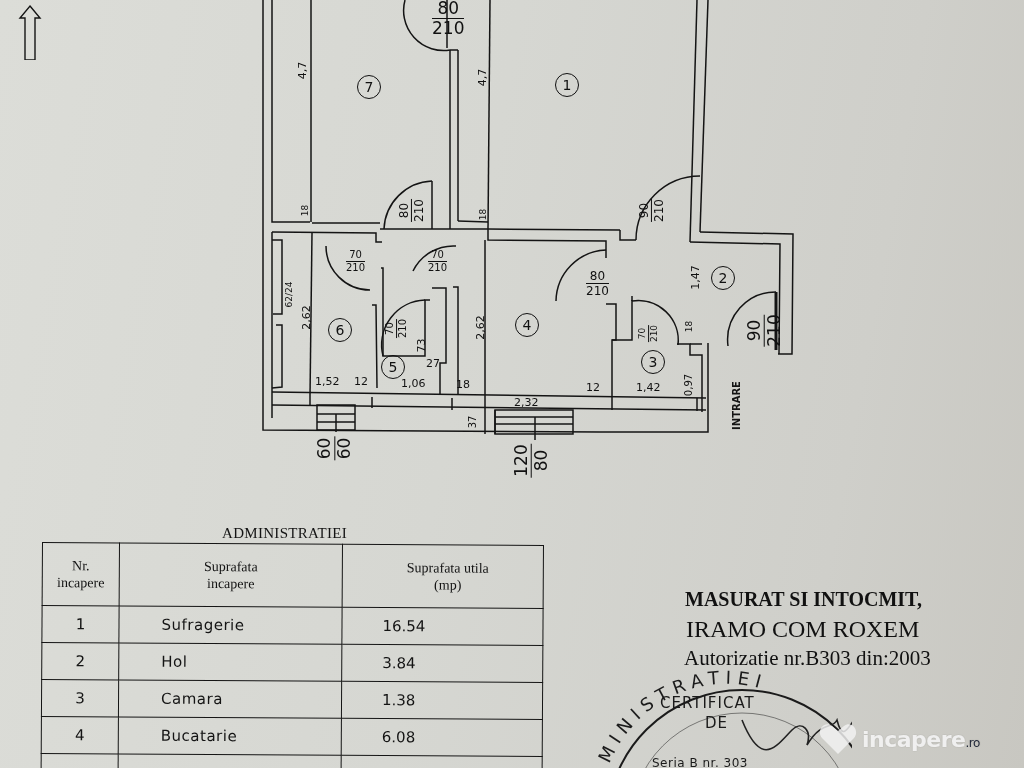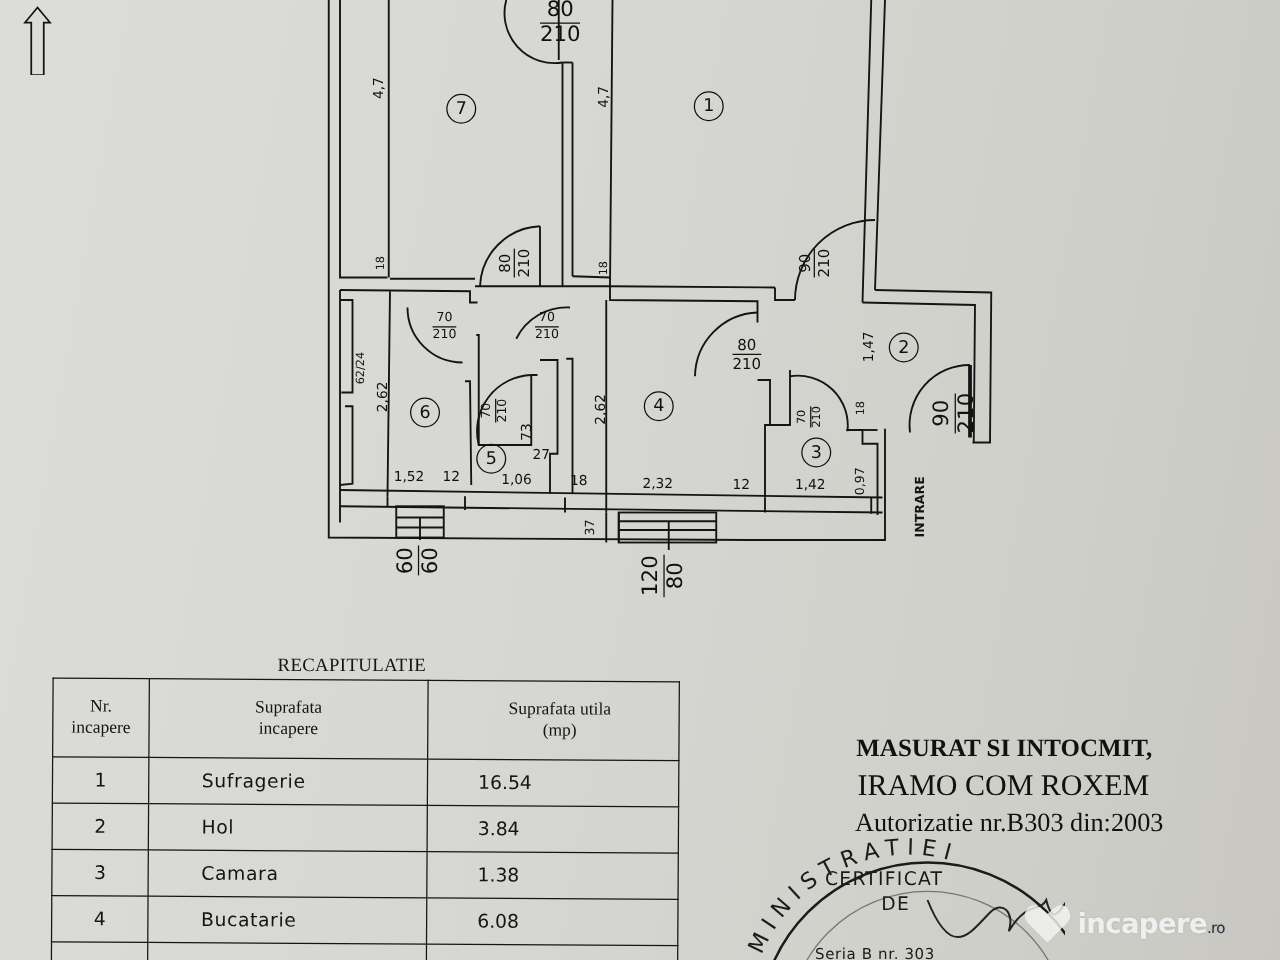--- a/index.html
+++ b/index.html
@@ -201,33 +201,33 @@
   <span class="lbl v" style="left:277px;top:290px;font-size:9px;">62/24</span>
   <span class="lbl v" style="left:468px;top:322px;">2,62</span>
   <span class="lbl v" style="left:683px;top:272px;">1,47</span>
   <span class="lbl v" style="left:684px;top:322px;font-size:9px;">18</span>
   <span class="lbl v" style="left:414px;top:340px;">73</span>
   <span class="lbl" style="left:426px;top:358px;text-align:right;">27</span>
   <span class="lbl" style="left:315px;top:376px;">1,52</span>
   <span class="lbl" style="left:354px;top:376px;">12</span>
   <span class="lbl" style="left:401px;top:378px;">1,06</span>
   <span class="lbl" style="left:456px;top:379px;">18</span>
-  <span class="lbl" style="left:514px;top:381px;">2,32</span>
+  <span class="lbl" style="left:514px;top:397px;">2,32</span>
   <span class="lbl" style="left:586px;top:382px;">12</span>
   <span class="lbl" style="left:636px;top:382px;">1,42</span>
   <span class="lbl v" style="left:678px;top:380px;font-size:10px;">0,97</span>
   <span class="lbl v" style="left:467px;top:417px;font-size:10px;">37</span>
 
   <svg class="intrare" viewBox="0 0 60 60">
     <polygon points="30,6 40,18 35,18 35,60 25,60 25,18 20,18" fill="none" stroke="#141414" stroke-width="1.4"></polygon>
   </svg>
   <span class="intrare-txt">INTRARE</span>
 </div>
 
-<div class="table-title">RECAPITULATIE</div>
+<div class="table-title">ADMINISTRATIEI</div>
 <table class="recap">
   <thead>
     <tr>
       <th>
         <span>Nr.</span><br>
         <span>incapere</span>
       </th>
       <th>
         <span>Suprafata</span><br>
         <span>incapere</span>

